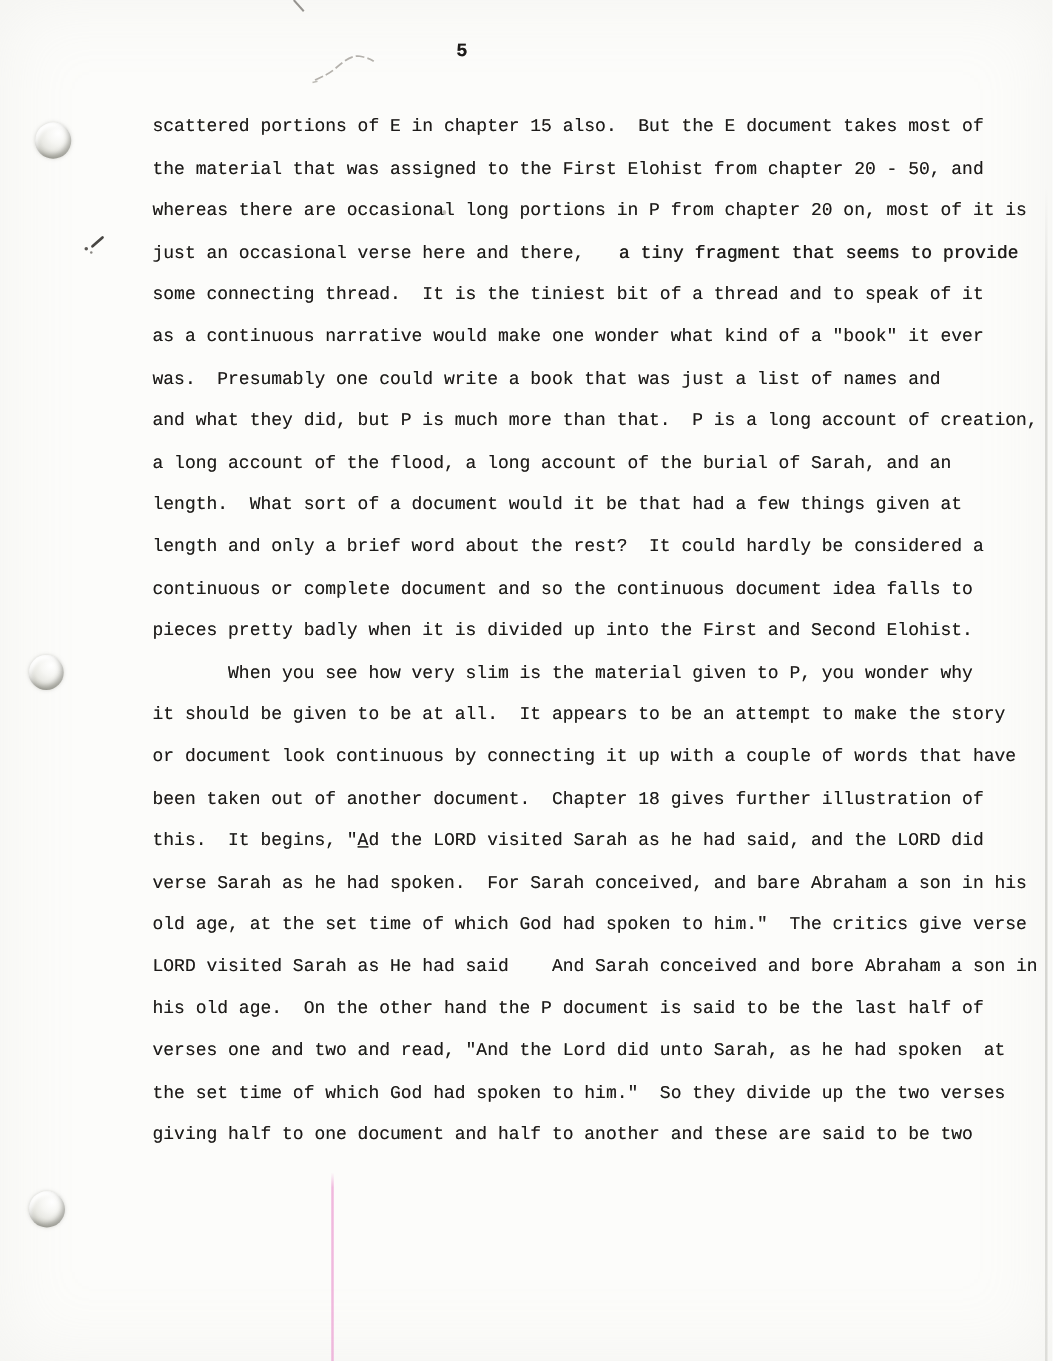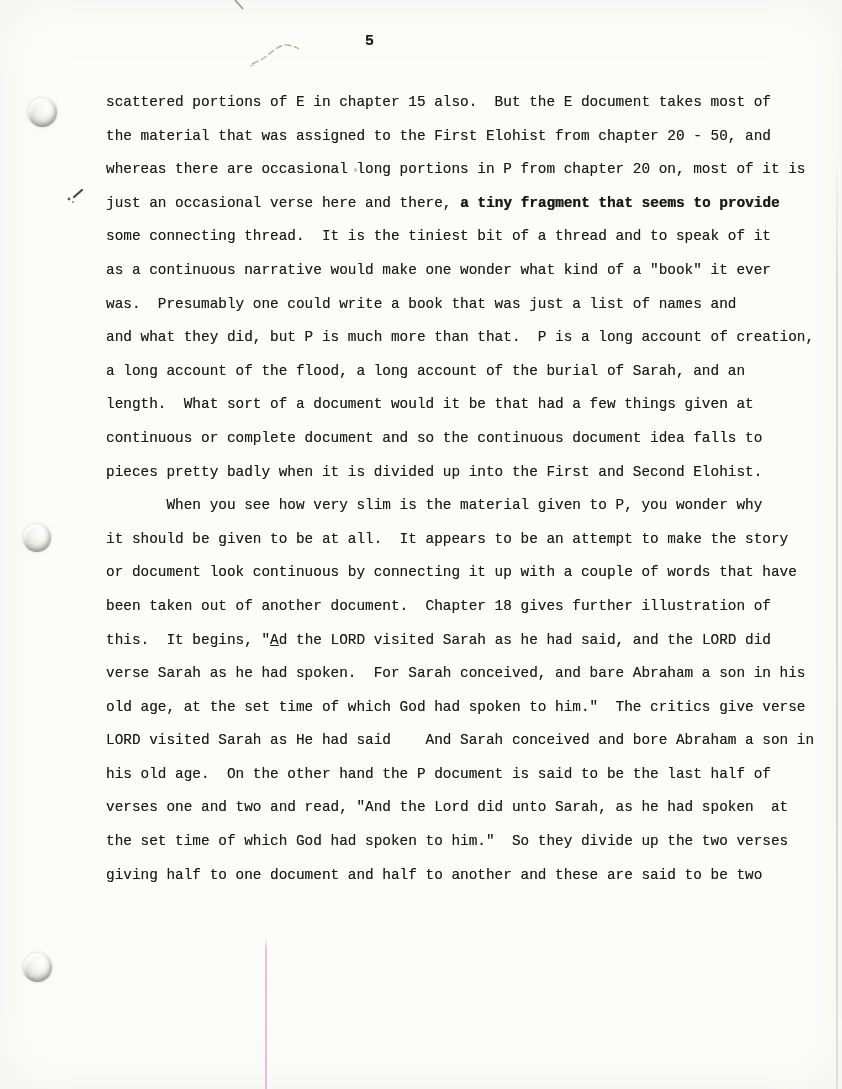--- a/index.html
+++ b/index.html
@@ -21,35 +21,36 @@
     position: absolute;
     left: 365px;
     top: 33px;
     font-size: 15px;
     font-weight: bold;
     color: #1d1b19;
     text-shadow: 0 0 0.5px rgba(25,22,20,0.6);
   }
   .text-block {
     position: absolute;
-    left: 106px;
+    left: 122px;
     top: 86px;
     width: 712px;
   }
   .line {
     white-space: pre;
     font-size: 14.4px;
     line-height: 33.6px;
     height: 33.6px;
     letter-spacing: 0px;
     text-shadow: 0 0 0.5px rgba(28,25,22,0.55);
   }
   .overstrike {
-    font-weight: bold;
+    font-weight: normal;
     text-shadow: 0.4px 0 0 rgba(20,18,16,0.8);
+    margin-left: 19px;
   }
   .typo-underline {
     text-decoration: underline;
   }
   
   .hole {
     position: absolute;
     border-radius: 50%;
     background: radial-gradient(circle at 64% 30%,
       #ffffff 0%, #f6f6f3 30%, #e9e9e4 52%, #d4d4cd 70%, #a8a8a0 88%, #8d8d85 100%);
@@ -139,20 +140,21 @@
     <div class="line">scattered portions of E in chapter 15 also.  But the E document takes most of</div>
     <div class="line">the material that was assigned to the First Elohist from chapter 20 - 50, and</div>
     <div class="line">whereas there are occasional long portions in P from chapter 20 on, most of it is</div>
     <div class="line"><span>just an occasional verse here and there, </span><span class="overstrike">a tiny fragment that seems to provide</span></div>
     <div class="line">some connecting thread.  It is the tiniest bit of a thread and to speak of it</div>
     <div class="line">as a continuous narrative would make one wonder what kind of a "book" it ever</div>
     <div class="line">was.  Presumably one could write a book that was just a list of names and</div>
     <div class="line">and what they did, but P is much more than that.  P is a long account of creation,</div>
     <div class="line">a long account of the flood, a long account of the burial of Sarah, and an</div>
     <div class="line">length.  What sort of a document would it be that had a few things given at</div>
+    <div class="line">length and only a brief word about the rest?  It could hardly be considered a</div>
     <div class="line">continuous or complete document and so the continuous document idea falls to</div>
     <div class="line">pieces pretty badly when it is divided up into the First and Second Elohist.</div>
     <div class="line">       When you see how very slim is the material given to P, you wonder why</div>
     <div class="line">it should be given to be at all.  It appears to be an attempt to make the story</div>
     <div class="line">or document look continuous by connecting it up with a couple of words that have</div>
     <div class="line">been taken out of another document.  Chapter 18 gives further illustration of</div>
     <div class="line"><span>this.  It begins, "</span><span class="typo-underline">A</span><span>d the LORD visited Sarah as he had said, and the LORD did</span></div>
     <div class="line">verse Sarah as he had spoken.  For Sarah conceived, and bare Abraham a son in his</div>
     <div class="line">old age, at the set time of which God had spoken to him."  The critics give verse</div>
     <div class="line">LORD visited Sarah as He had said    And Sarah conceived and bore Abraham a son in</div>

